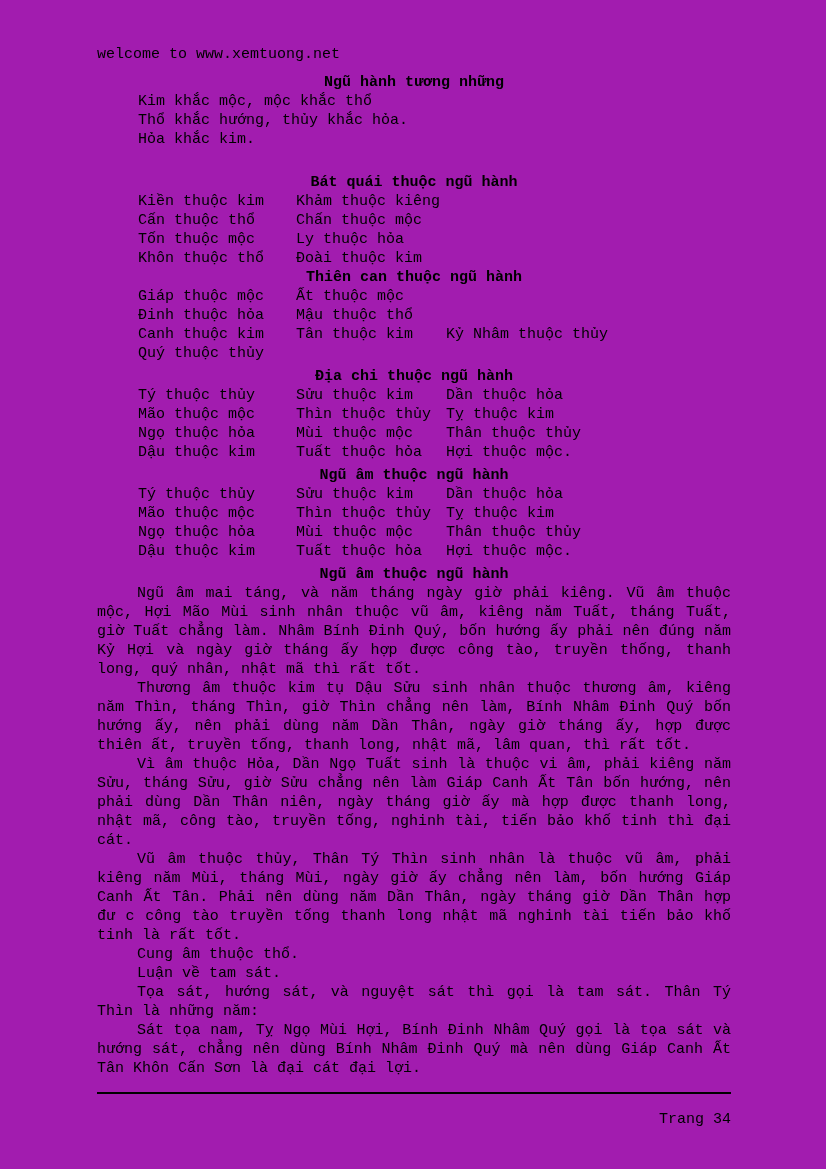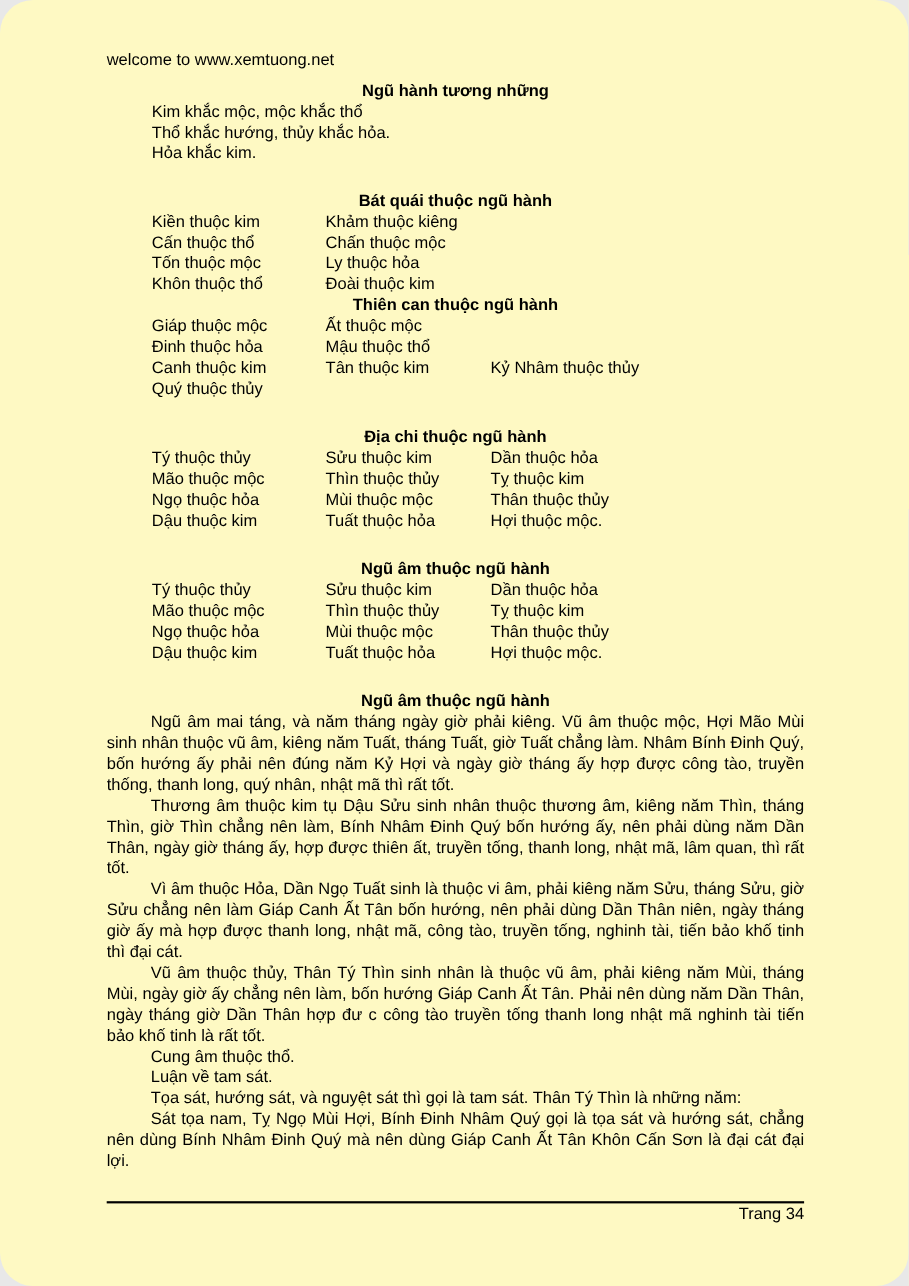--- a/index.html
+++ b/index.html
@@ -1,67 +1,66 @@
 <!DOCTYPE html>
 <html><head>
 <meta charset="utf-8">
 <style>
   html, body { margin: 0; padding: 0; background: #e8e8e8; }
   .page {
     position: relative;
     width: 826px;
     height: 1169px;
     margin: 0 auto;
-    background: #fef9c3;
-    font-family: Liberation Sans, sans-serif;
+    background: #a21caf;
+    font-family: Liberation Mono, monospace;
     font-size: 15px;
     line-height: 19px;
     color: #000000;
     overflow: hidden;
-    border-radius: 30px;
   }
   .content {
     position: absolute;
     left: 97px;
     top: 45px;
     width: 634px;
   }
   .site-header { margin: 0 0 9px 0; }
   .section-title {
     font-size: 15px;
     font-weight: bold;
     text-align: center;
     margin: 0;
     line-height: 19px;
   }
   .mt-a { margin-top: 8px; }
   .mt-b { margin-top: 24px; }
   .mt-c { }
-  .mt-d { margin-top: 25px; }
+  .mt-d { margin-top: 4px; }
   .plain-line, .row { padding-left: 41px; }
   .row { display: flex; }
   .row .c1 { width: 158px; flex: 0 0 auto; }
   .row .c2 { width: 150px; flex: 0 0 auto; }
   .row .c3 { flex: 1 1 auto; }
   .para {
     margin: 0;
     text-align: justify;
     text-indent: 40px;
   }
   .para.no-justify { text-align: left; }
   .footer {
     position: absolute;
     left: 97px;
     top: 1092px;
     width: 634px;
     border-top: 2px solid #000000;
   }
   .page-num {
     text-align: right;
-    padding-top: 0;
+    padding-top: 16px;
   }
 </style>
 </head>
 <body>
 
 <div class="page">
   <div class="content">
 
     <div class="site-header">welcome to www.xemtuong.net</div>
 

